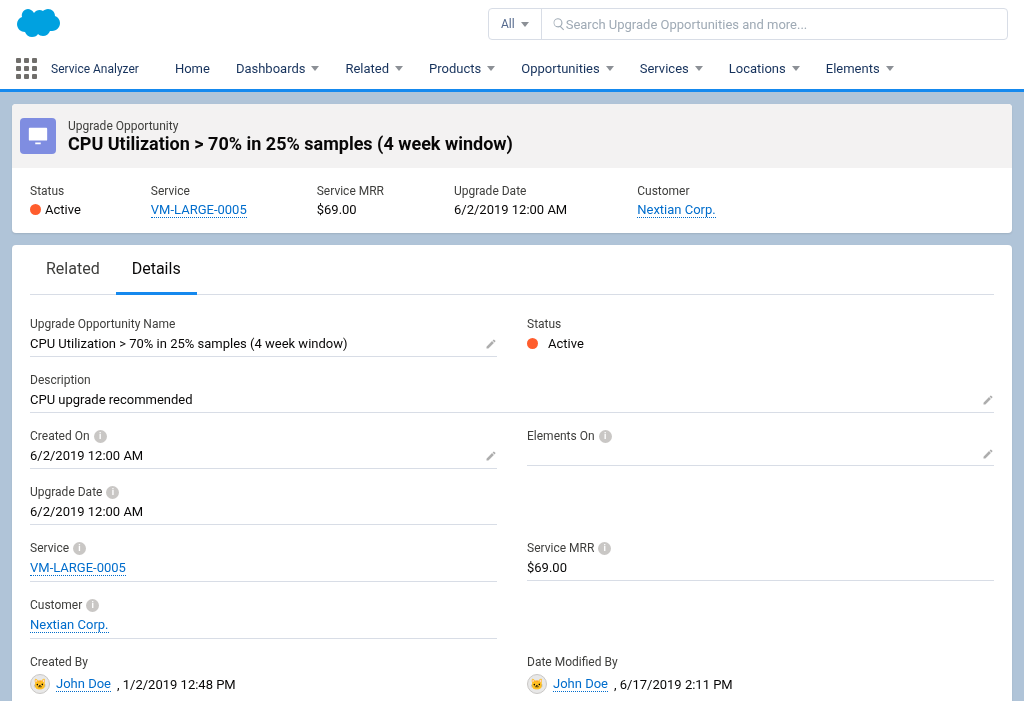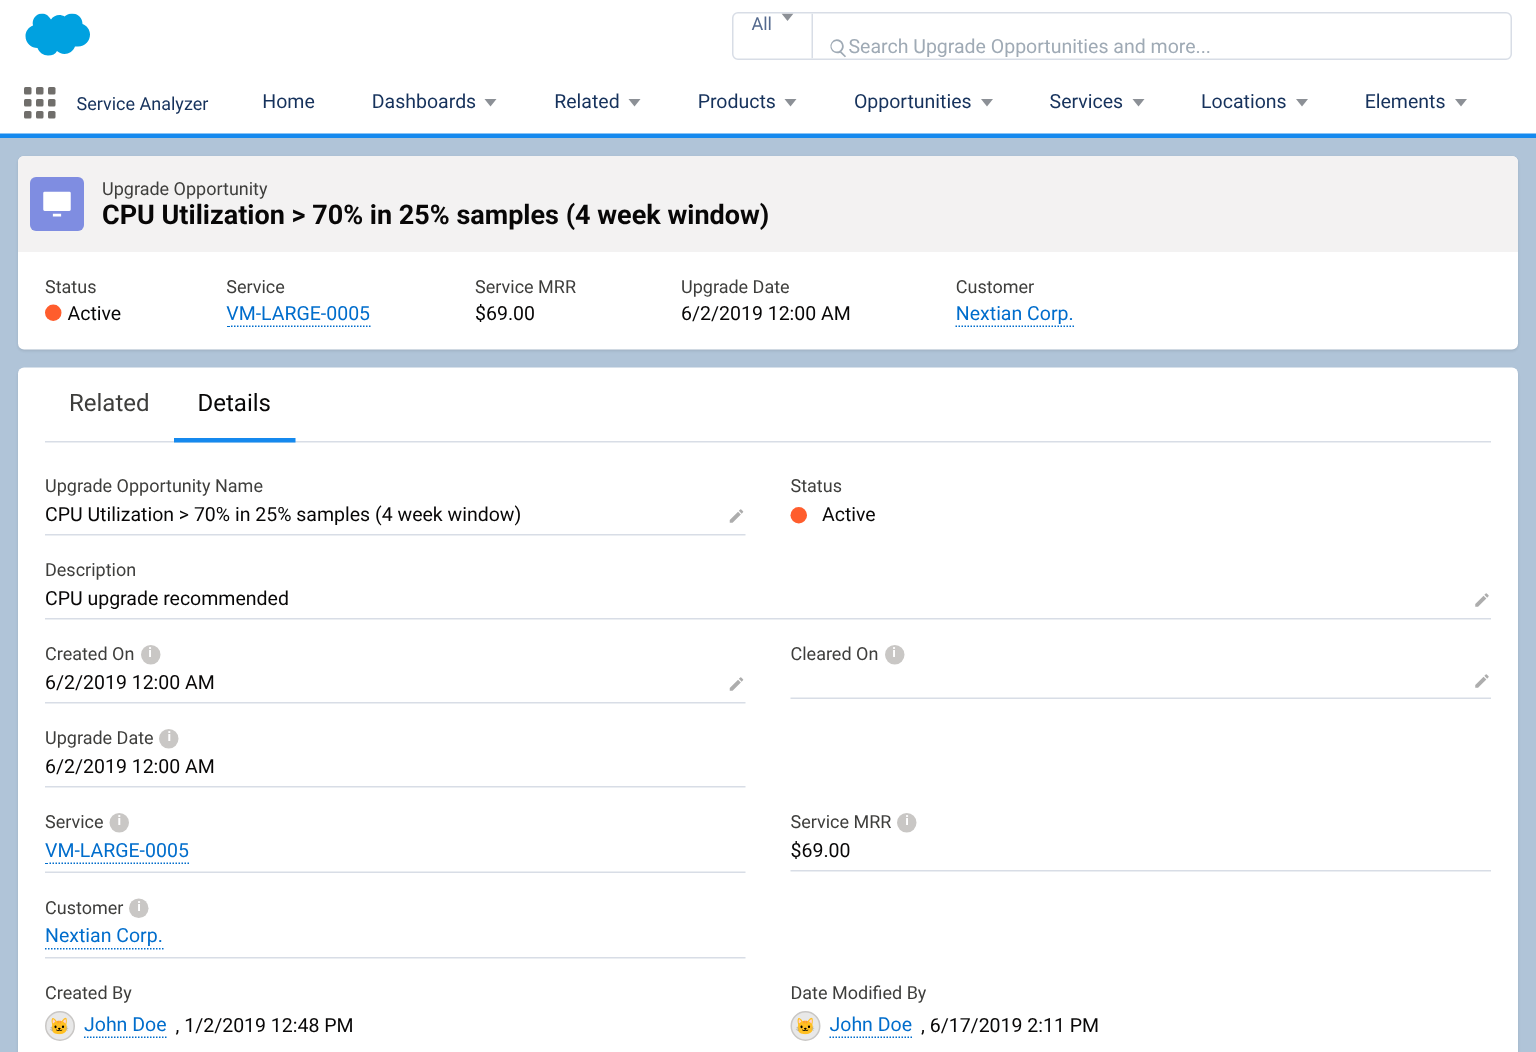--- a/index.html
+++ b/index.html
@@ -1,28 +1,28 @@
 <!DOCTYPE html>
 <html><head>
 <meta charset="utf-8">
 <style>
 *{box-sizing:border-box;margin:0;padding:0;font-family:-apple-system,BlinkMacSystemFont,"Segoe UI",Roboto,Helvetica,Arial,sans-serif}
 body{background:#fff;color:#16325c;font-size:13px}
 .header{display:flex;align-items:center;padding:8px 16px;gap:16px}
 .logo{width:44px;height:30px}
 .search-wrap{margin-left:auto;display:flex;border:1px solid #d8dde6;border-radius:4px;overflow:hidden;width:520px;height:32px}
-.search-filter{display:flex;gap:6px;padding:0 12px;border-right:1px solid #d8dde6;font-size:12px;color:#54698d;cursor:pointer}
-.search-input-wrap{display:flex;align-items:flex-end;flex:1;padding:0 10px;color:#54698d}
+.search-filter{display:flex;align-items:center;gap:6px;padding:0 12px;border-right:1px solid #d8dde6;font-size:12px;color:#54698d;cursor:pointer}
+.search-input-wrap{display:flex;align-items:center;flex:1;padding:0 10px;color:#54698d}
 .search-input{border:none;outline:none;flex:1;font-size:13px;color:#16325c;background:transparent}
 .search-input::placeholder{color:#9faab5}
 .navbar{display:flex;align-items:center;padding:0 16px;border-bottom:3px solid #1589ee;height:44px;gap:4px}
 .app-grid{display:grid;grid-template-columns:repeat(3,5px);grid-template-rows:repeat(3,5px);gap:3px;margin-right:10px;cursor:pointer}
 .app-grid span{width:5px;height:5px;background:#706e6b;border-radius:1px}
 .app-title{font-size:12px;font-weight:400;margin-right:20px}
-.nav-items{display:flex;gap:14px}
+.nav-items{display:flex;gap:2px}
 .nav-item{display:flex;align-items:center;gap:6px;padding:10px 12px;font-size:13px;color:#16325c;cursor:pointer}
 .caret{width:0;height:0;border-left:4px solid transparent;border-right:4px solid transparent;border-top:5px solid #8c9096}
 .page-wrap{background:#b0c4d8;background-image:linear-gradient(rgba(176,196,216,.3),rgba(176,196,216,.3));padding:12px}
 .card{background:#fff;border-radius:4px;box-shadow:0 1px 2px rgba(0,0,0,.1)}
 .record-header{background:#f3f2f2;border-radius:4px 4px 0 0;padding:14px 8px;display:flex;align-items:center;gap:12px}
 .record-icon{width:36px;height:36px;background:#7f8de1;border-radius:4px;display:flex;align-items:center;justify-content:center}
 .record-icon svg{width:22px;height:22px;fill:#fff}
 .record-meta .obj-label{font-size:12px;color:#3e3e3c}
 .record-meta h1{font-size:18px;font-weight:700;color:#080707}
 .summary{display:flex;padding:16px 18px;gap:70px}
@@ -192,21 +192,21 @@
           </div>
         <div class="val">
             <span class="txt">6/2/2019 12:00 AM</span>
             <svg class="pencil" viewBox="0 0 24 24">
               <path fill="#5e5e5e" d="M3 17.25V21h3.75L17.81 9.94l-3.75-3.75zM20.71 7.04a1 1 0 000-1.41l-2.34-2.34a1 1 0 00-1.41 0l-1.83 1.83 3.75 3.75z"></path>
             </svg>
           </div>
       </div>
       <div class="dfield">
         <div class="lbl">
-            <span>Cleared On</span>
+            <span>Elements On</span>
             <span class="info-ic">i</span>
           </div>
         <div class="val">
             <span class="txt"></span>
             <svg class="pencil" viewBox="0 0 24 24">
               <path fill="#5e5e5e" d="M3 17.25V21h3.75L17.81 9.94l-3.75-3.75zM20.71 7.04a1 1 0 000-1.41l-2.34-2.34a1 1 0 00-1.41 0l-1.83 1.83 3.75 3.75z"></path>
             </svg>
           </div>
       </div>
       <div class="dfield">

